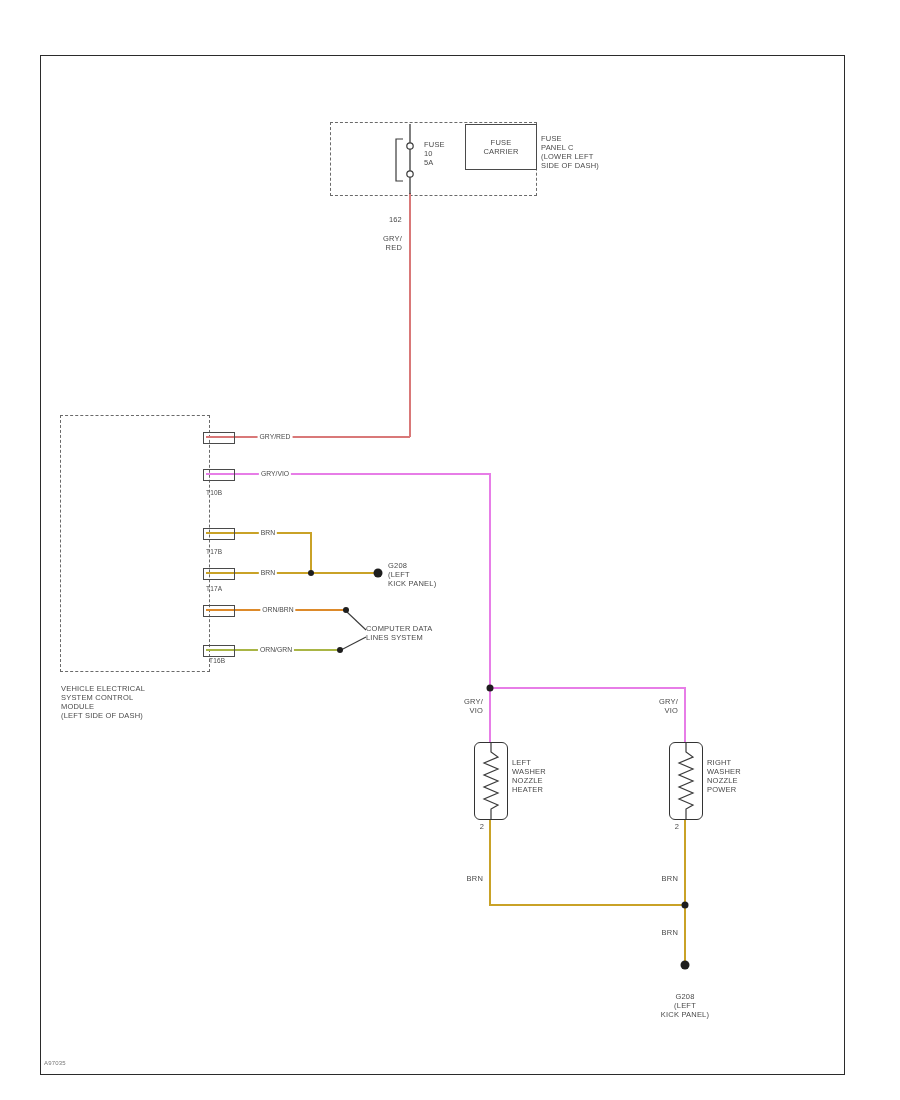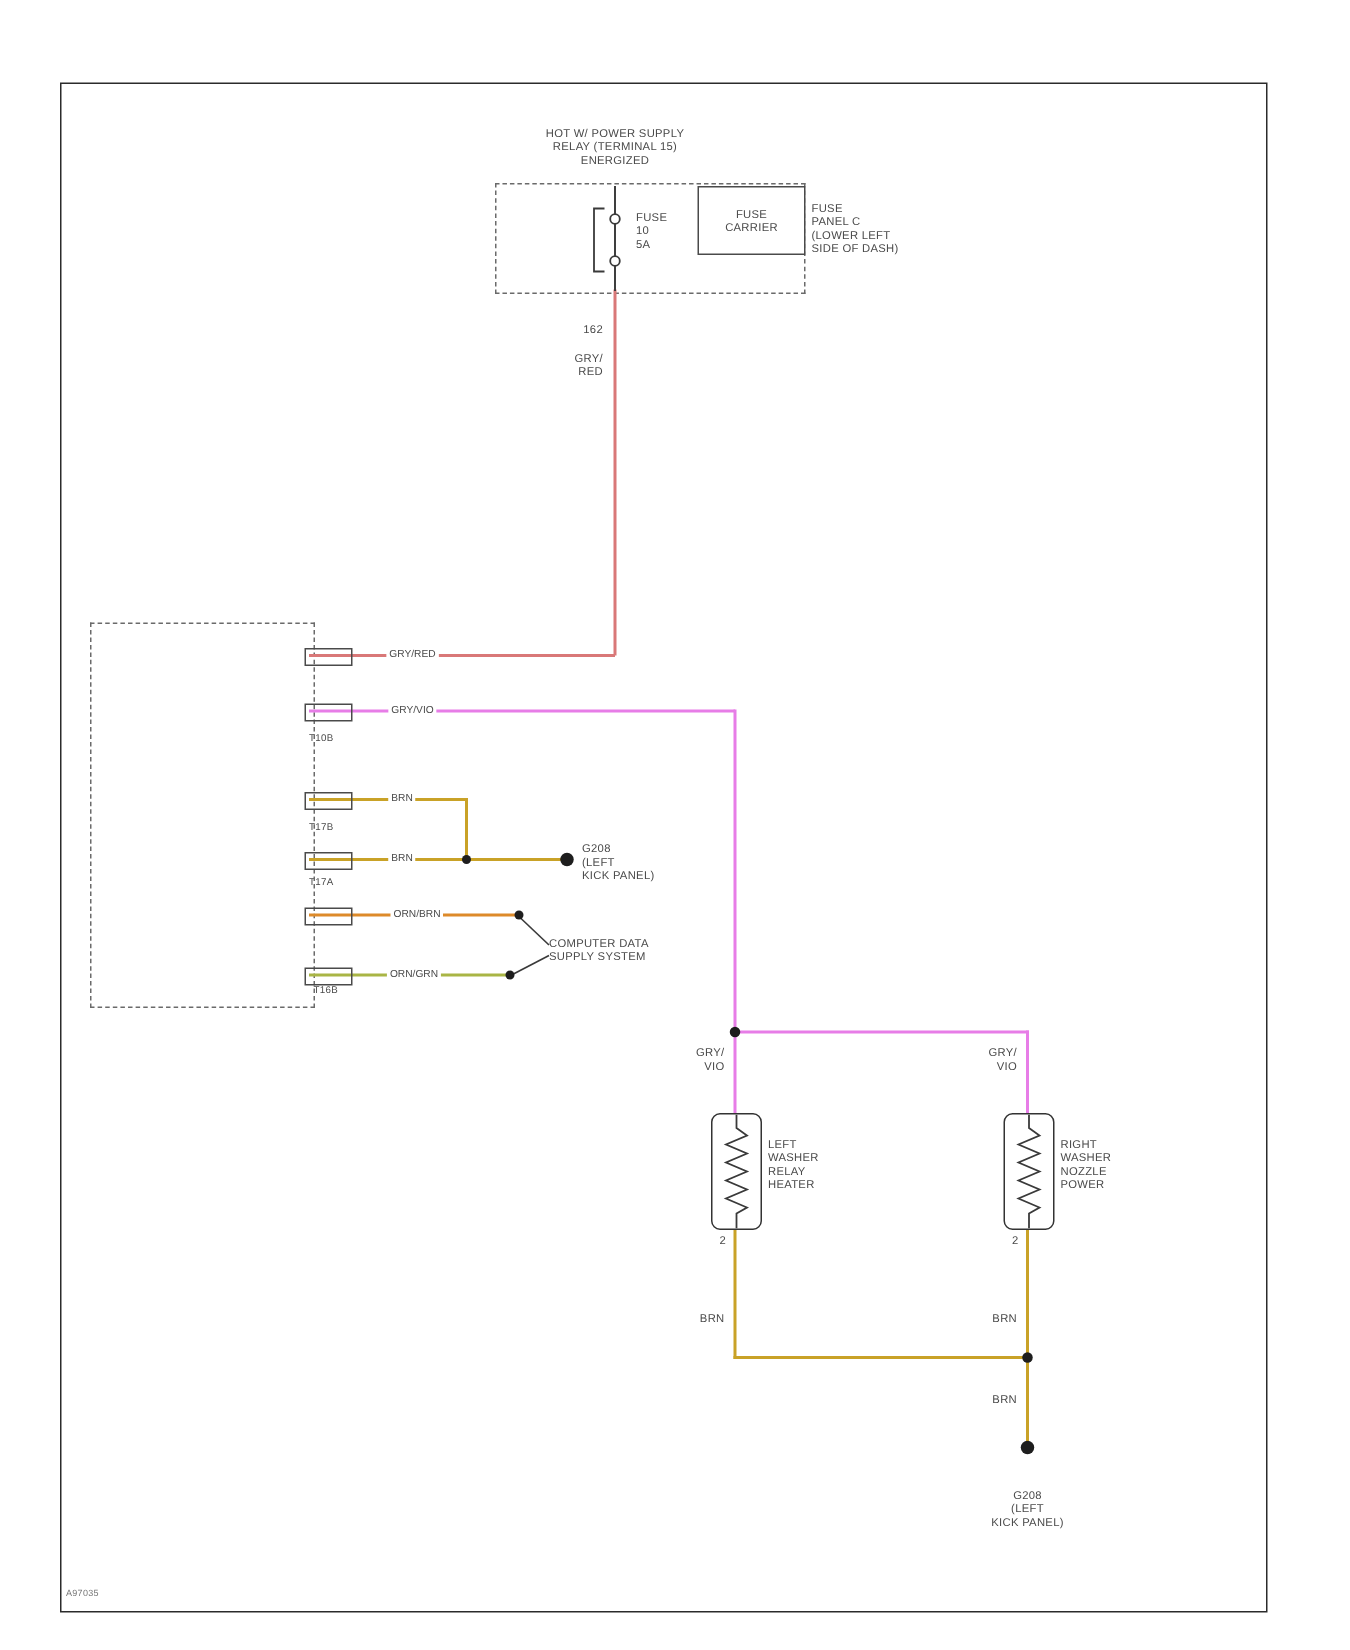--- a/index.html
+++ b/index.html
@@ -21,23 +21,20 @@
   .dot.l{width:9px;height:9px;}
   .sym{position:absolute;z-index:6;}
   svg{display:block;}
 </style>
 </head>
 <body>
 
 <div class="page">
   <div class="frame"></div>
 
-  <div class="lbl" style="left:315px;top:84px;width:190px;text-align:center;">HOT W/ POWER SUPPLY
-RELAY (TERMINAL 15)
-ENERGIZED</div>
 
   <div class="dash" style="left:330px;top:122px;width:205px;height:72px;"></div>
 
   <div class="wire wv" style="left: 409px; top: 193px; height: 244px; background-color: rgb(217, 120, 120);"></div>
   <div class="wire wh" style="left: 206px; top: 436px; width: 204px; background-color: rgb(217, 120, 120);"></div>
 
   <div class="wire wh" style="left: 206px; top: 473px; width: 284px; background-color: rgb(231, 125, 231);"></div>
   <div class="wire wv" style="left: 489px; top: 473px; height: 270px; background-color: rgb(231, 125, 231);"></div>
   <div class="wire wh" style="left: 489px; top: 687px; width: 197px; background-color: rgb(231, 125, 231);"></div>
   <div class="wire wv" style="left: 684px; top: 687px; height: 56px; background-color: rgb(231, 125, 231);"></div>
@@ -72,20 +69,24 @@
   <div class="lbl" style="left:541px;top:134px;width:85px;">FUSE
 PANEL C
 (LOWER LEFT
 SIDE OF DASH)</div>
 
   <div class="lbl" style="left:360px;top:215px;width:42px;text-align:right;">162</div>
   <div class="lbl" style="left:360px;top:234px;width:42px;text-align:right;">GRY/
 RED</div>
 
   <div class="dash" style="left:60px;top:415px;width:148px;height:255px;"></div>
+  <div class="lbl" style="left:61px;top:684px;width:140px;">VEHICLE ELECTRICAL
+SYSTEM CONTROL
+MODULE
+(LEFT SIDE OF DASH)</div>
 
   <div class="stub" style="left:203px;top:432px;"></div>
   <div class="stub" style="left:203px;top:469px;"></div>
   <div class="stub" style="left:203px;top:528px;"></div>
   <div class="stub" style="left:203px;top:568px;"></div>
   <div class="stub" style="left:203px;top:605px;"></div>
   <div class="stub" style="left:203px;top:645px;"></div>
 
   <div class="lbl sm" style="left:206px;top:489px;">T10B</div>
   <div class="lbl sm" style="left:206px;top:548px;">T17B</div>
@@ -107,21 +108,21 @@
   <div class="dot m" style="left:685px;top:905px;"></div>
   <div class="dot l" style="left:685px;top:965px;"></div>
 
   <div class="sym" style="left:338px;top:603px;width:32px;height:52px;">
     <svg width="32" height="52" viewBox="0 0 32 52">
       <line x1="9" y1="9" x2="28" y2="27" stroke="#3a3a3a" stroke-width="1.1"></line>
       <line x1="3" y1="47" x2="28" y2="34" stroke="#3a3a3a" stroke-width="1.1"></line>
     </svg>
   </div>
   <div class="lbl" style="left:366px;top:624px;">COMPUTER DATA
-SUPPLY SYSTEM</div>
+LINES SYSTEM</div>
 
   <div class="lbl" style="left:388px;top:561px;width:70px;">G208
 (LEFT
 KICK PANEL)</div>
 
   <div class="lbl" style="left:443px;top:697px;width:40px;text-align:right;">GRY/
 VIO</div>
   <div class="lbl" style="left:638px;top:697px;width:40px;text-align:right;">GRY/
 VIO</div>
 
@@ -130,21 +131,21 @@
       <polyline points="16,0 16,9 23,14 9,20 23,26 9,32 23,38 9,44 23,50 9,56 23,62 16,66 16,76" fill="none" stroke="#3a3a3a" stroke-width="1.2"></polyline>
     </svg>
   </div>
   <div class="cbox" style="left:669px;top:742px;width:32px;height:76px;">
     <svg width="32" height="76" viewBox="0 0 32 76">
       <polyline points="16,0 16,9 23,14 9,20 23,26 9,32 23,38 9,44 23,50 9,56 23,62 16,66 16,76" fill="none" stroke="#3a3a3a" stroke-width="1.2"></polyline>
     </svg>
   </div>
   <div class="lbl" style="left:512px;top:758px;">LEFT
 WASHER
-RELAY
+NOZZLE
 HEATER</div>
   <div class="lbl" style="left:707px;top:758px;">RIGHT
 WASHER
 NOZZLE
 POWER</div>
 
   <div class="lbl" style="left:464px;top:822px;width:20px;text-align:right;">2</div>
   <div class="lbl" style="left:659px;top:822px;width:20px;text-align:right;">2</div>
 
   <div class="lbl" style="left:445px;top:874px;width:38px;text-align:right;">BRN</div>

